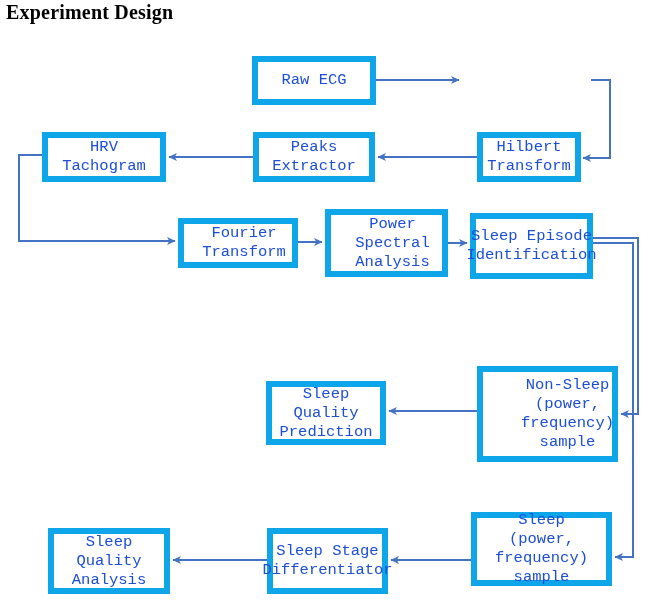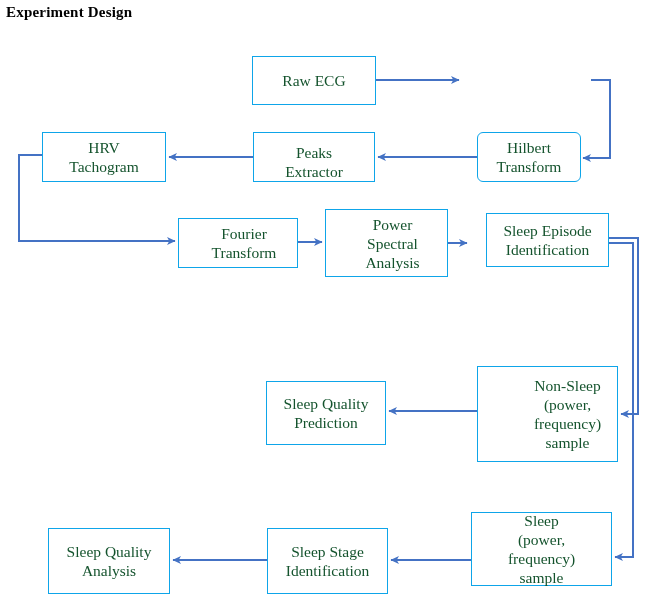--- a/index.html
+++ b/index.html
@@ -18,39 +18,39 @@
     height: 604px;
     overflow: hidden;
     background: #ffffff;
   }
   #title {
     position: absolute;
     left: 6px;
     top: 3px;
     font-family: "Liberation Serif", "DejaVu Serif", serif;
     font-weight: bold;
-    font-size: 15px;
+    font-size: 20px;
     line-height: 18px;
     letter-spacing: 0.2px;
     white-space: nowrap;
     text-align: center;
   }
   .node {
     position: absolute;
     box-sizing: border-box;
-    border: 1px solid #0ea5e9;
+    border: 6px solid #0ea5e9;
     background: #ffffff;
     display: flex;
     align-items: center;
     justify-content: center;
     text-align: center;
-    font-family: Liberation Serif, serif;
+    font-family: Liberation Mono, monospace;
     font-size: 15.5px;
     line-height: 19px;
-    color: #14532d;
+    color: #1d4ed8;
     z-index: 3;
   }
   .node.thick {
     border: 2px solid #1a1a1a;
     font-family: "Liberation Sans", "DejaVu Sans", sans-serif;
     font-size: 14px;
     line-height: 18px;
     color: #3b3b3b;
   }
   .node .txt {
@@ -95,21 +95,21 @@
       <path d="M471,560 L391,560"></path>
       <path d="M267,560 L173,560"></path>
     </g>
   </svg>
 
   <div class="node" style="left:252px; top:56px; width:124px; height:49px;">
     <span class="txt">Raw ECG</span>
   </div>
 
 
-  <div class="node" style="left:477px; top:132px; width:104px; height:50px;border-radius:6px;">
+  <div class="node" style="left:477px; top:132px; width:104px; height:50px;">
     <span class="txt">Hilbert
 Transform</span>
   </div>
 
   <div class="node" style="left:253px; top:132px; width:122px; height:50px;align-items:flex-end;">
     <span class="txt">Peaks
 Extractor</span>
   </div>
 
   <div class="node" style="left:42px; top:132px; width:124px; height:50px;">
@@ -121,21 +121,21 @@
     <span class="txt">Fourier
 Transform</span>
   </div>
 
   <div class="node" style="left:325px; top:209px; width:123px; height:68px;padding-left:12px;">
     <span class="txt">Power
 Spectral
 Analysis</span>
   </div>
 
-  <div class="node" style="left:470px; top:213px; width:123px; height:54px;margin-left:16px;">
+  <div class="node" style="left:470px; top:213px; width:123px; height:66px;">
     <span class="txt">Sleep Episode
 Identification</span>
   </div>
 
   <div class="node" style="left:477px; top:366px; width:141px; height:96px;padding-left:40px;">
     <span class="txt">Non-Sleep
 (power,
 frequency)
 sample</span>
   </div>
@@ -147,21 +147,21 @@
 
   <div class="node" style="left:471px; top:512px; width:141px; height:74px;">
     <span class="txt">Sleep
 (power,
 frequency)
 sample</span>
   </div>
 
   <div class="node" style="left:267px; top:528px; width:121px; height:66px;">
     <span class="txt">Sleep Stage
-Identification</span>
+Differentiator</span>
   </div>
 
   <div class="node" style="left:48px; top:528px; width:122px; height:66px;">
     <span class="txt">Sleep Quality
 Analysis</span>
   </div>
 
 </div>
 
 </body></html>

